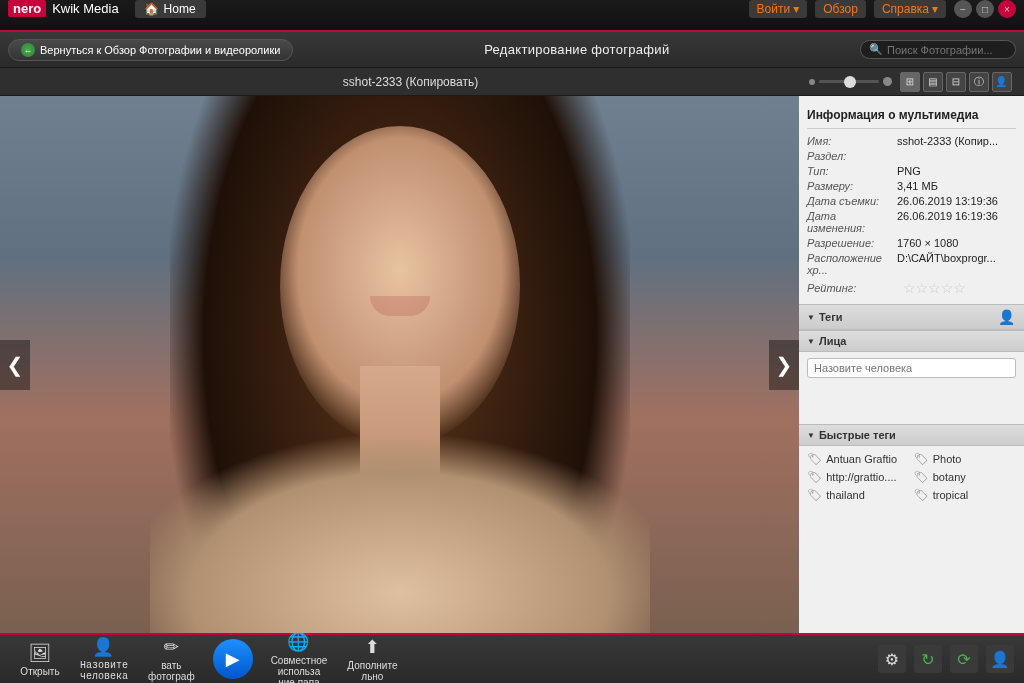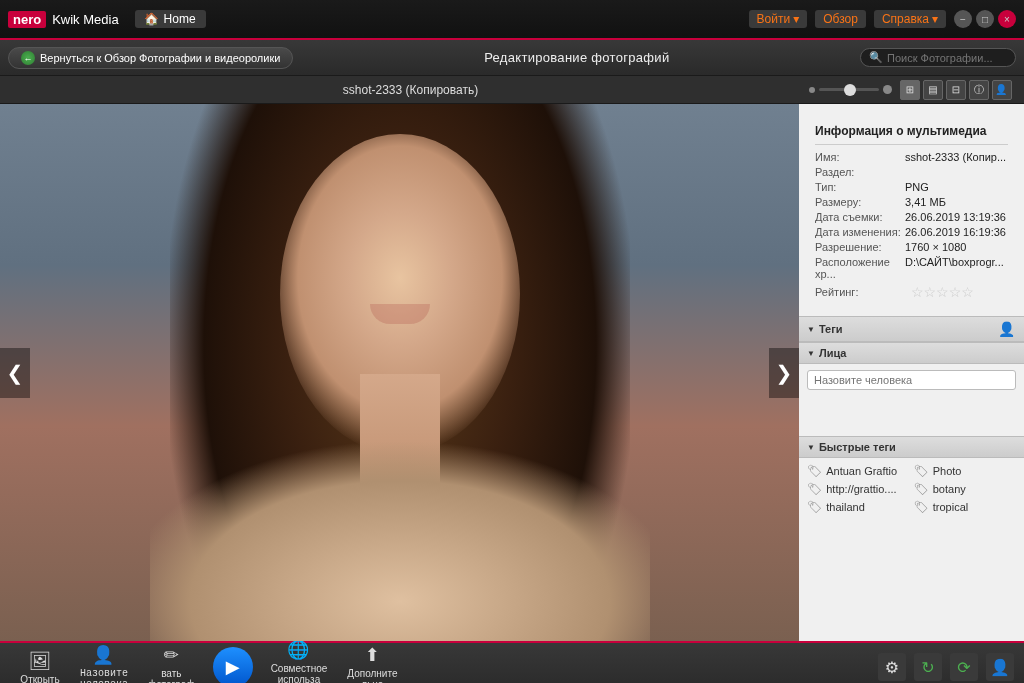--- a/index.html
+++ b/index.html
@@ -1,23 +1,23 @@
 <!DOCTYPE html>
 <html><head>
   <meta charset="utf-8">
   <style>
     * { box-sizing: border-box; margin: 0; padding: 0; }
     body { font-family: 'Segoe UI', Tahoma, sans-serif; font-size: 12px; background: #2d2d2d; color: #fff; width: 1024px; height: 683px; overflow: hidden; }
 
     
     #title-bar {
       background: linear-gradient(to bottom, #1a1a1a, #111);
-      height: 40px;
-      display: flex;
-      align-items: center;
+      height: 32px;
+      display: flex;
+      align-items: flex-start;
       padding: 0 8px;
       border-bottom: 2px solid #c8003c;
     }
     #title-bar .logo {
       display: flex;
       align-items: center;
       gap: 6px;
       margin-right: 16px;
     }
     #title-bar .logo-nero {
@@ -250,39 +250,40 @@
     
     #sidebar {
       width: 225px;
       background: #f0f0f0;
       color: #333;
       display: flex;
       flex-direction: column;
       overflow-y: auto;
     }
     #info-panel {
-      padding: 16px;
+      padding: 8px;
     }
     #info-panel h3 {
       font-size: 12px;
       font-weight: bold;
       color: #222;
       padding: 4px 0 6px;
       border-bottom: 1px solid #ccc;
       margin-bottom: 6px;
     }
     .info-row {
       display: flex;
       font-size: 11px;
       margin-bottom: 3px;
     }
     .info-label {
       color: #555;
       width: 90px;
       flex-shrink: 0;
+      font-style: italic;
     }
     .info-value {
       color: #222;
       flex: 1;
     }
     .rating-row {
       display: flex;
       align-items: center;
       margin-top: 4px;
       font-size: 11px;

